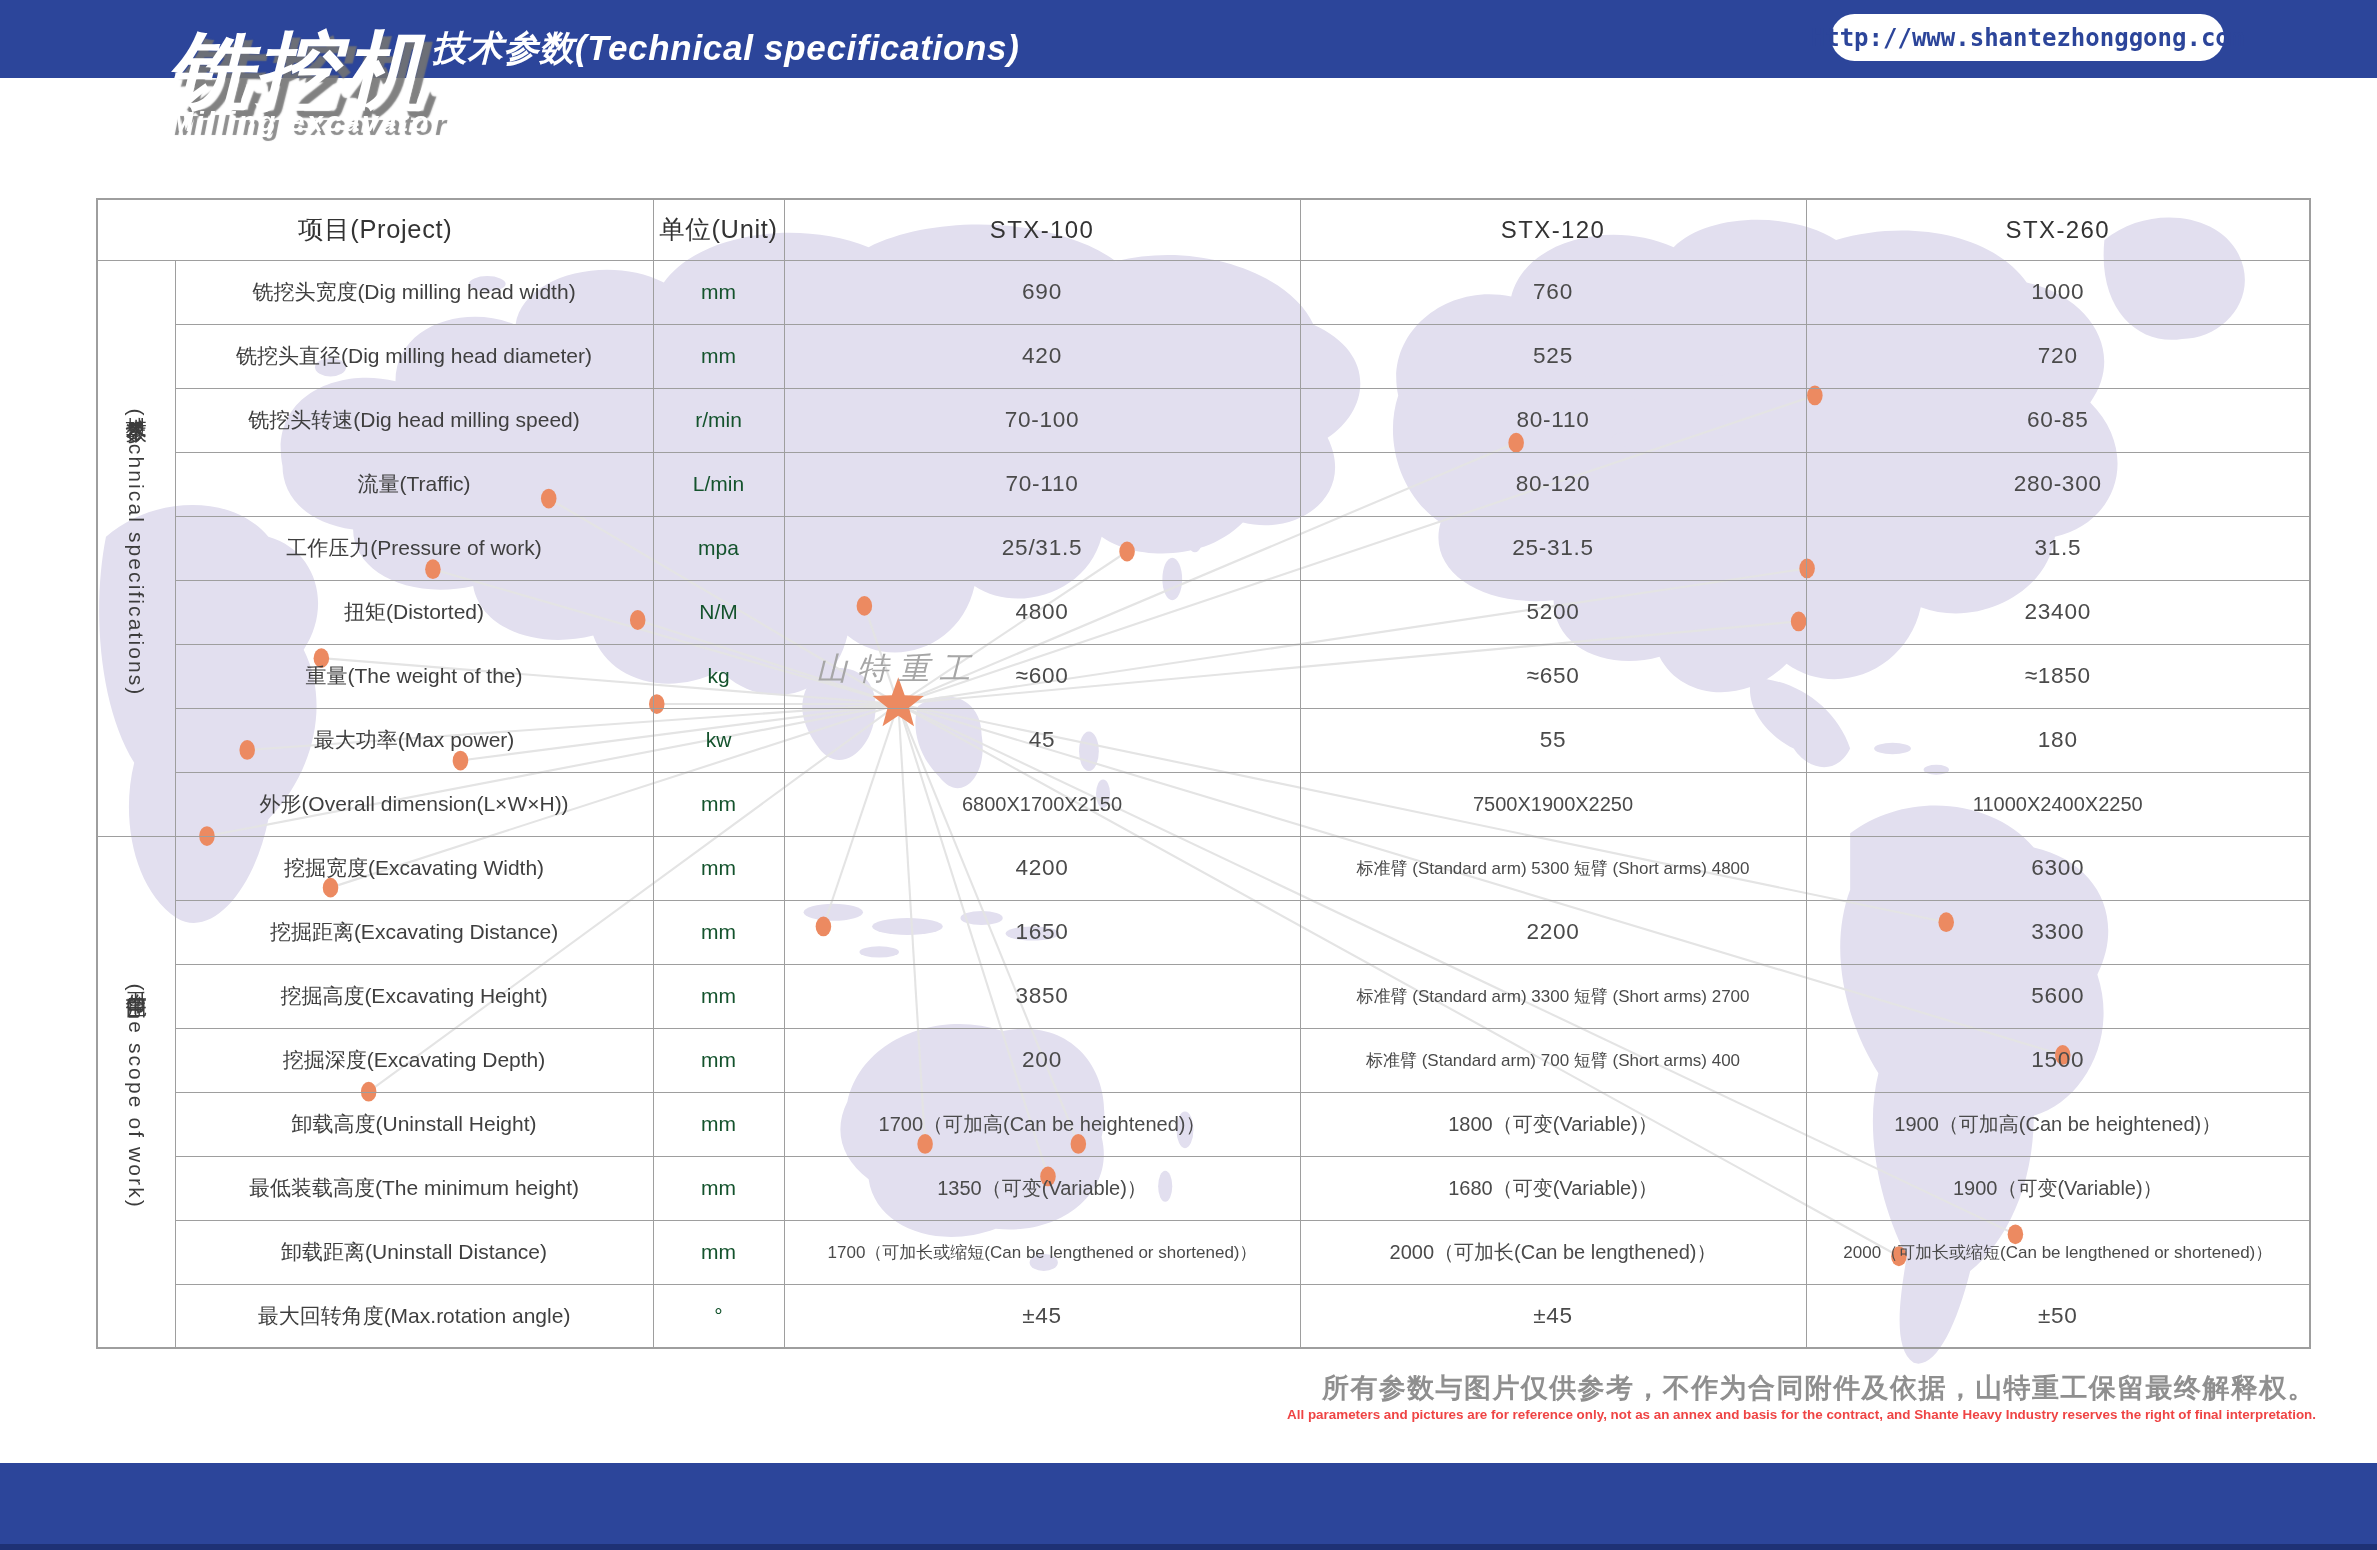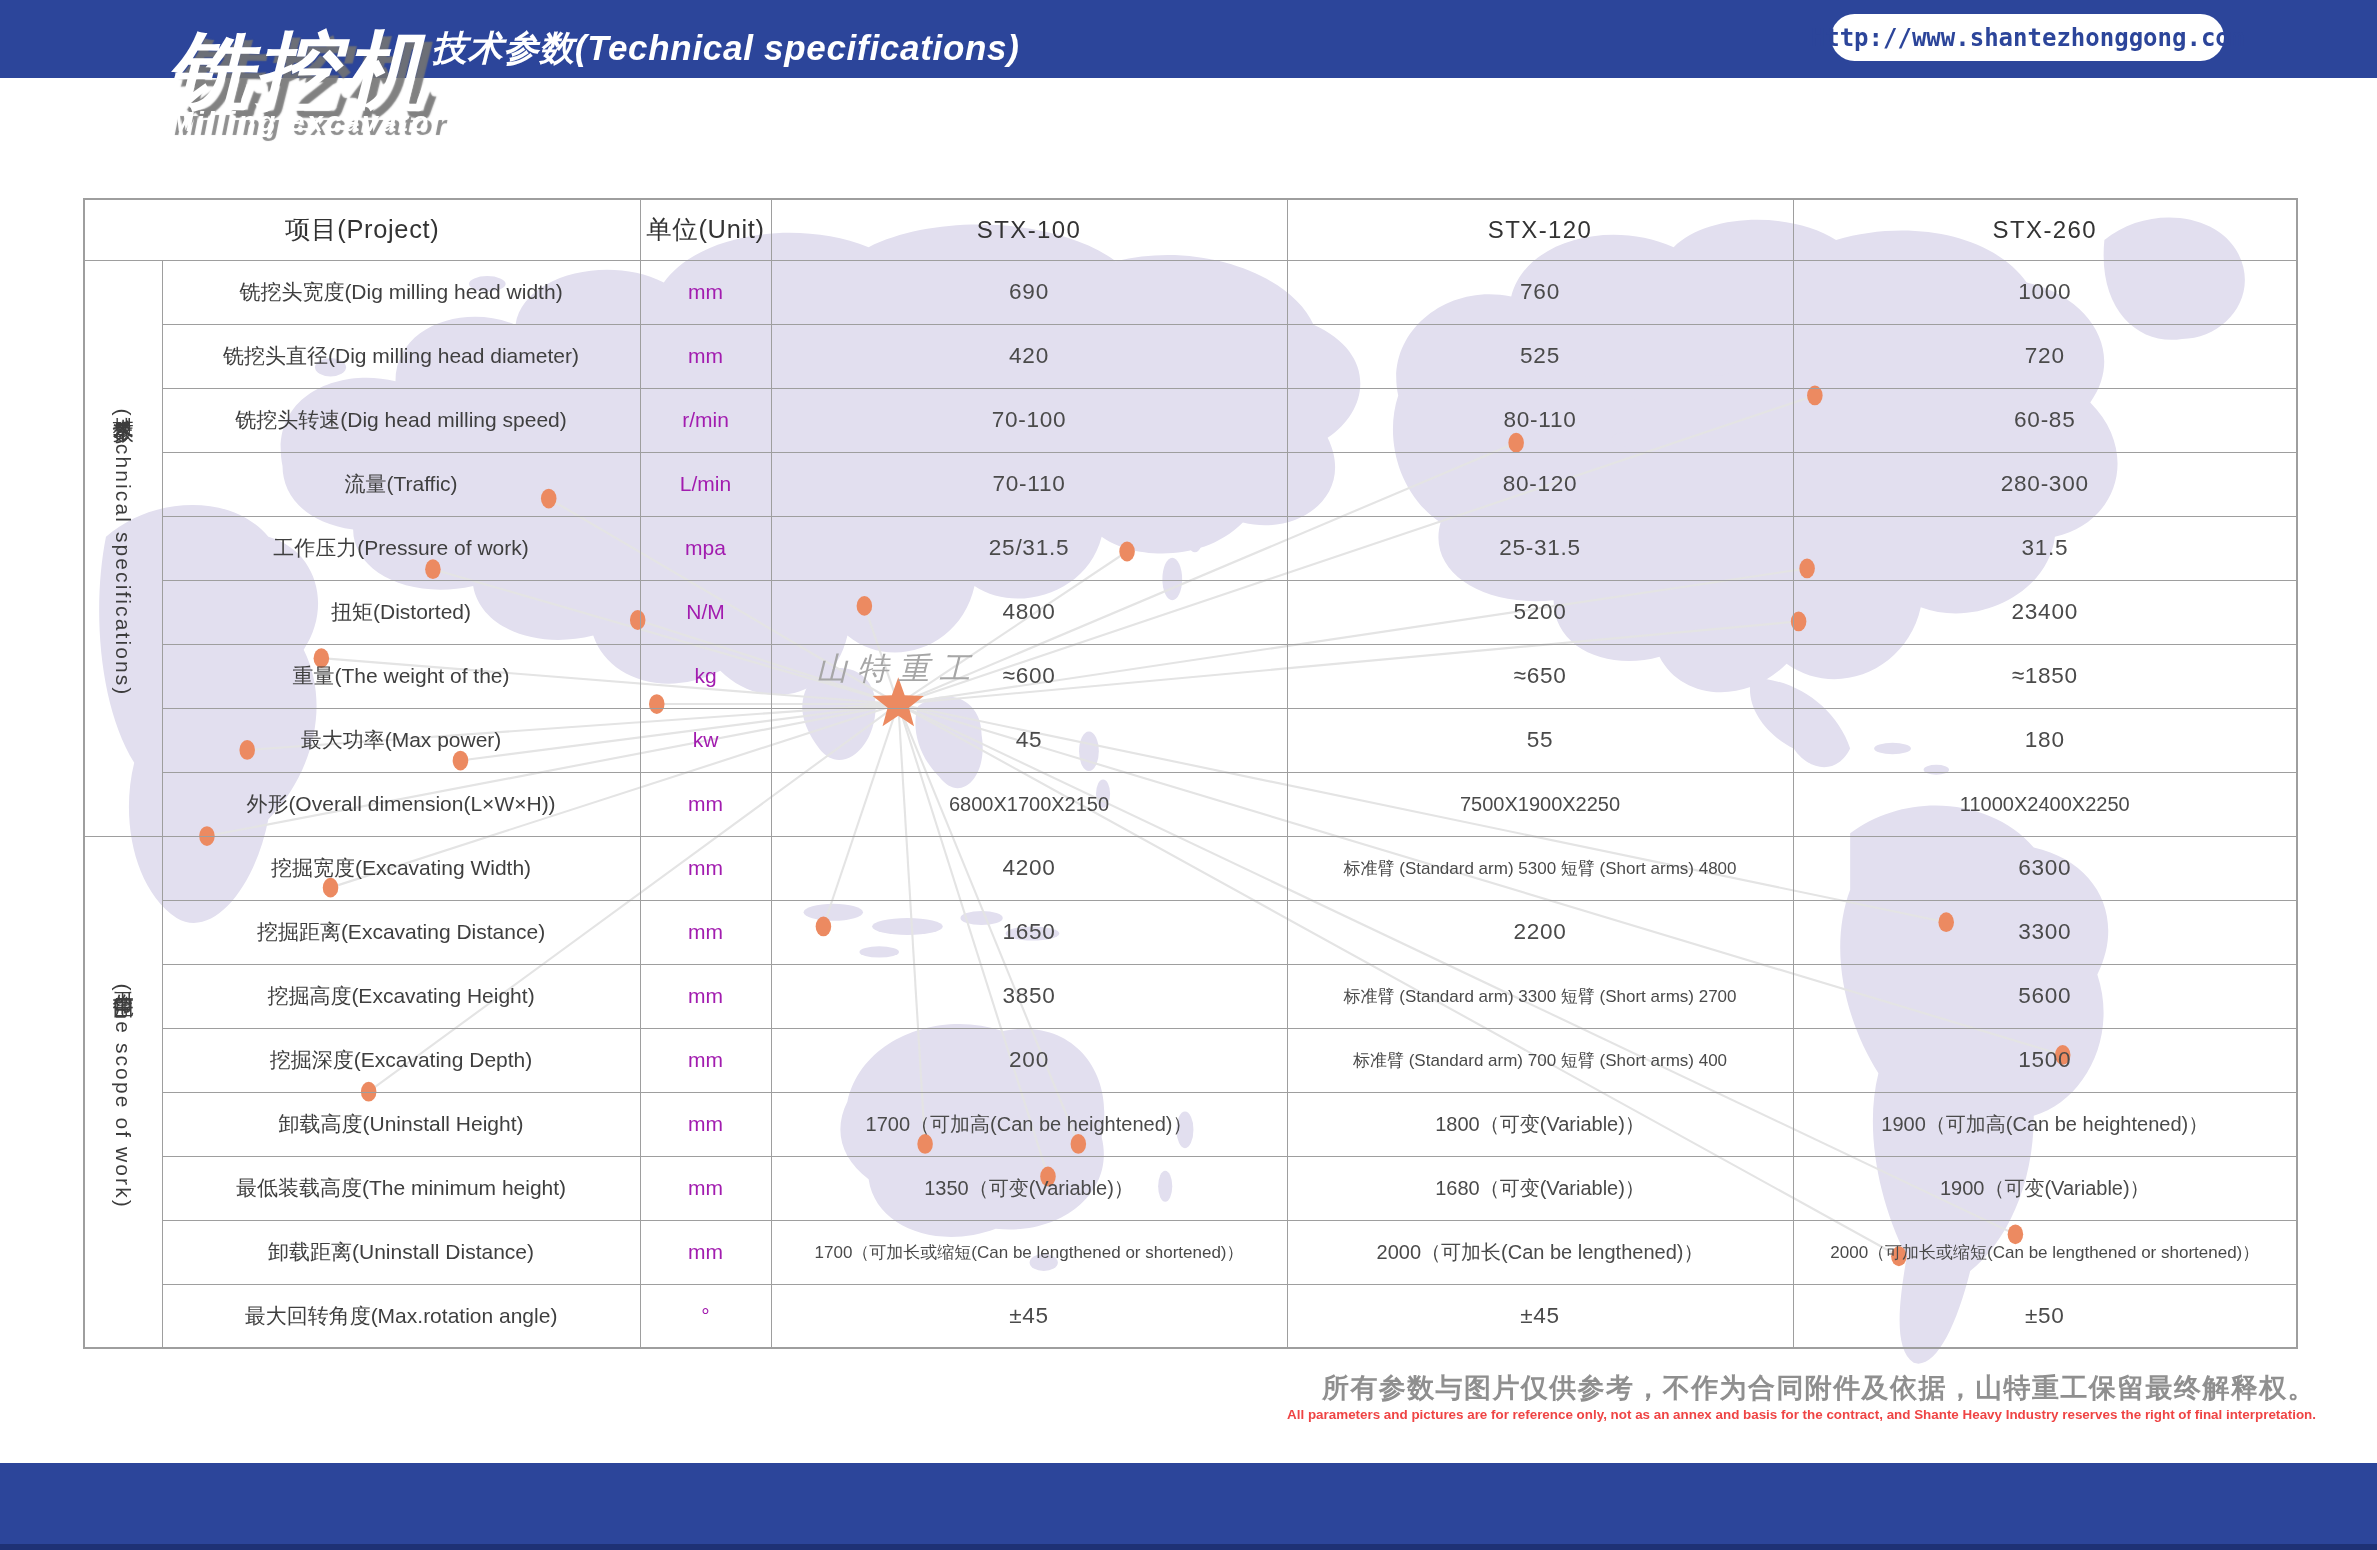--- a/index.html
+++ b/index.html
@@ -31,37 +31,37 @@
     position:absolute; left:1831px; top:14px; width:393px; height:47px; z-index:3;
     background:#ffffff; border-radius:25.4px;
     display:flex; align-items:center; justify-content:center;
     font-family:"DejaVu Sans Mono", monospace; font-weight:bold;
     font-size:24px; color:#2c459a; white-space:nowrap;
   }
   
   .map-svg { position:absolute; left:0; top:0; z-index:0; }
   
   table.spec {
-    position:absolute; left:83px; top:198px; width:2212px; z-index:1;
+    position:absolute; left:96px; top:198px; width:2212px; z-index:1;
     border-collapse:collapse; table-layout:fixed; background:transparent;
     border:2.1px solid #9e9e9e;
   }
   .spec th, .spec td {
     border:1.4px solid #9e9e9e; text-align:center; vertical-align:middle;
     padding:0 4.2px; color:#404040; background:transparent; overflow:hidden;
   }
   .spec .col-header { font-size:25.4px; font-weight:normal; color:#333333; letter-spacing:0.7px; }
   .spec .model-header { font-size:24px; font-weight:normal; color:#333333; letter-spacing:1.4px;margin-top:40px; }
   .spec .group-label {
     writing-mode:vertical-lr; text-orientation:mixed;
     font-size:21px; font-weight:normal; letter-spacing:2.1px; color:#3c3c3c;
     padding:7px 0;
   }
   .spec .row-label { font-size:21px; color:#3f3f3f; }
-  .spec .unit { font-size:21px; color:#a21caf; }
+  .spec .unit { font-size:21px; color:#14532d; }
   .spec .value { font-size:22.6px; color:#4a4a4a; letter-spacing:0.7px; }
   .spec .value.mid { font-size:20px; letter-spacing:0; }
   .spec .value.small { font-size:17px; letter-spacing:0; }
   
   .disclaimer-cn {
     position:absolute; right:61px; top:1370px; z-index:2;
     font-size:27px; font-weight:bold; letter-spacing:1.4px; color:#8f8f8f; white-space:nowrap;
   }
   .disclaimer-en {
     position:absolute; right:61px; top:1407px; z-index:2;

